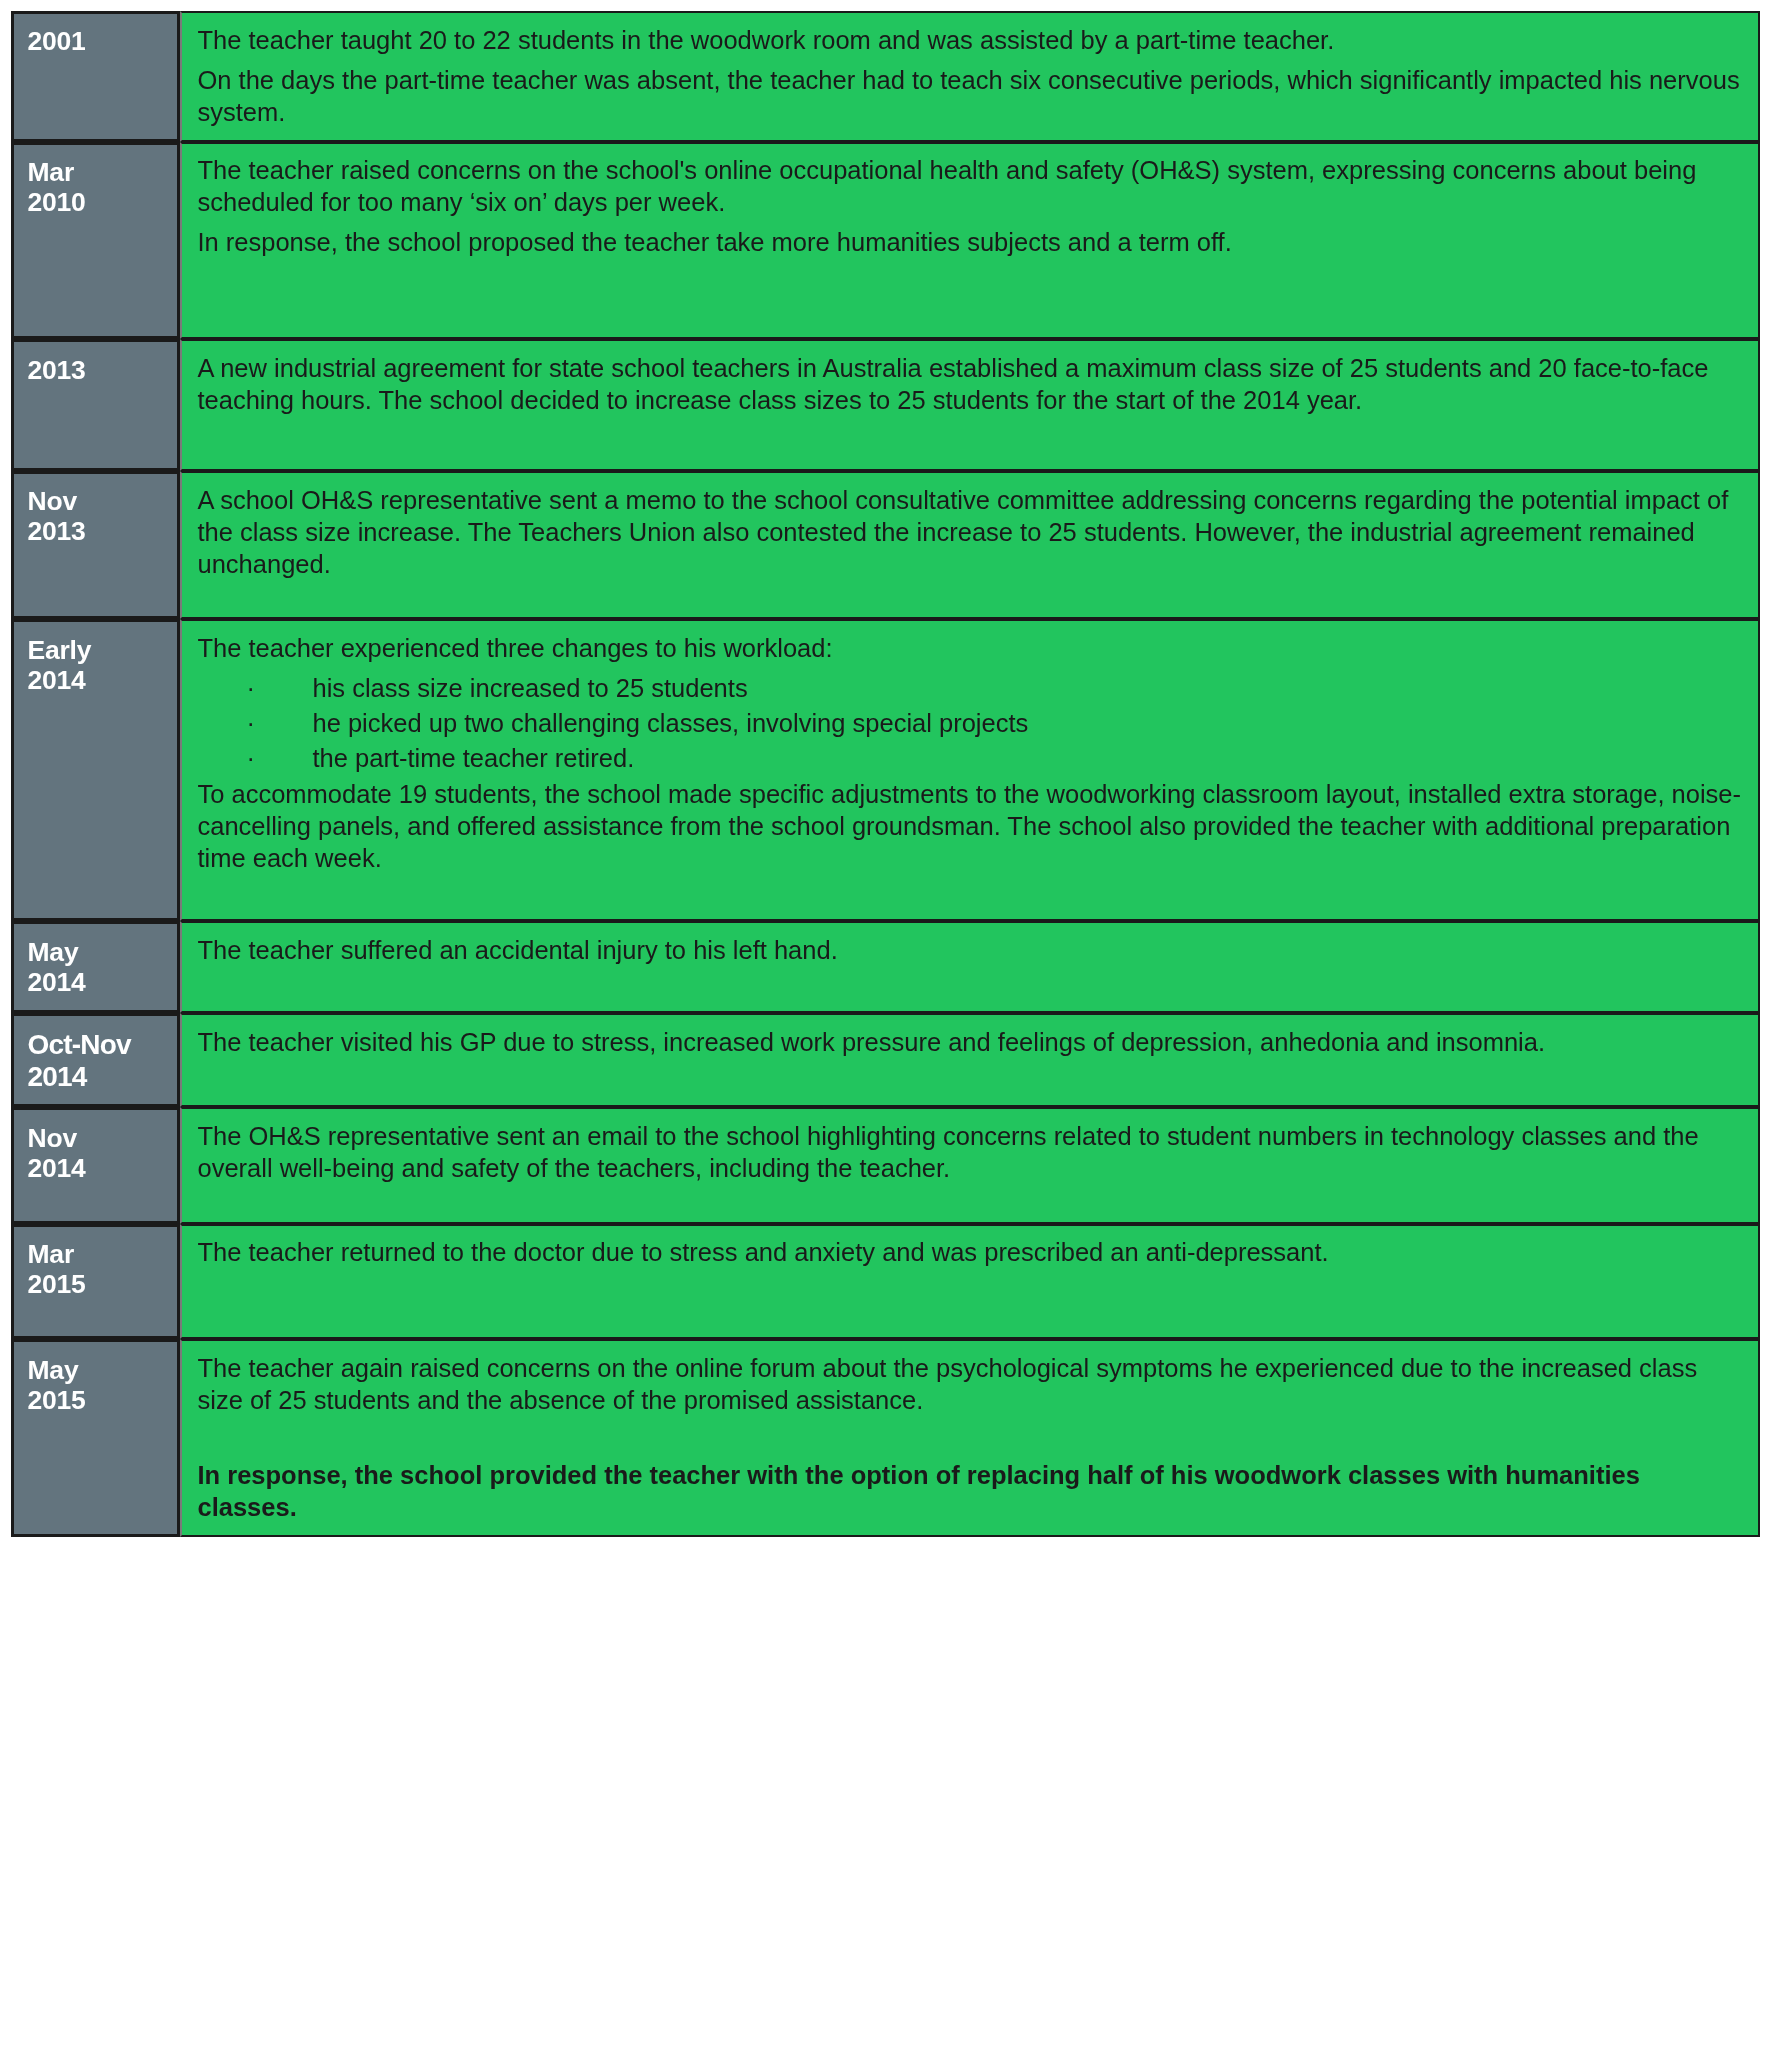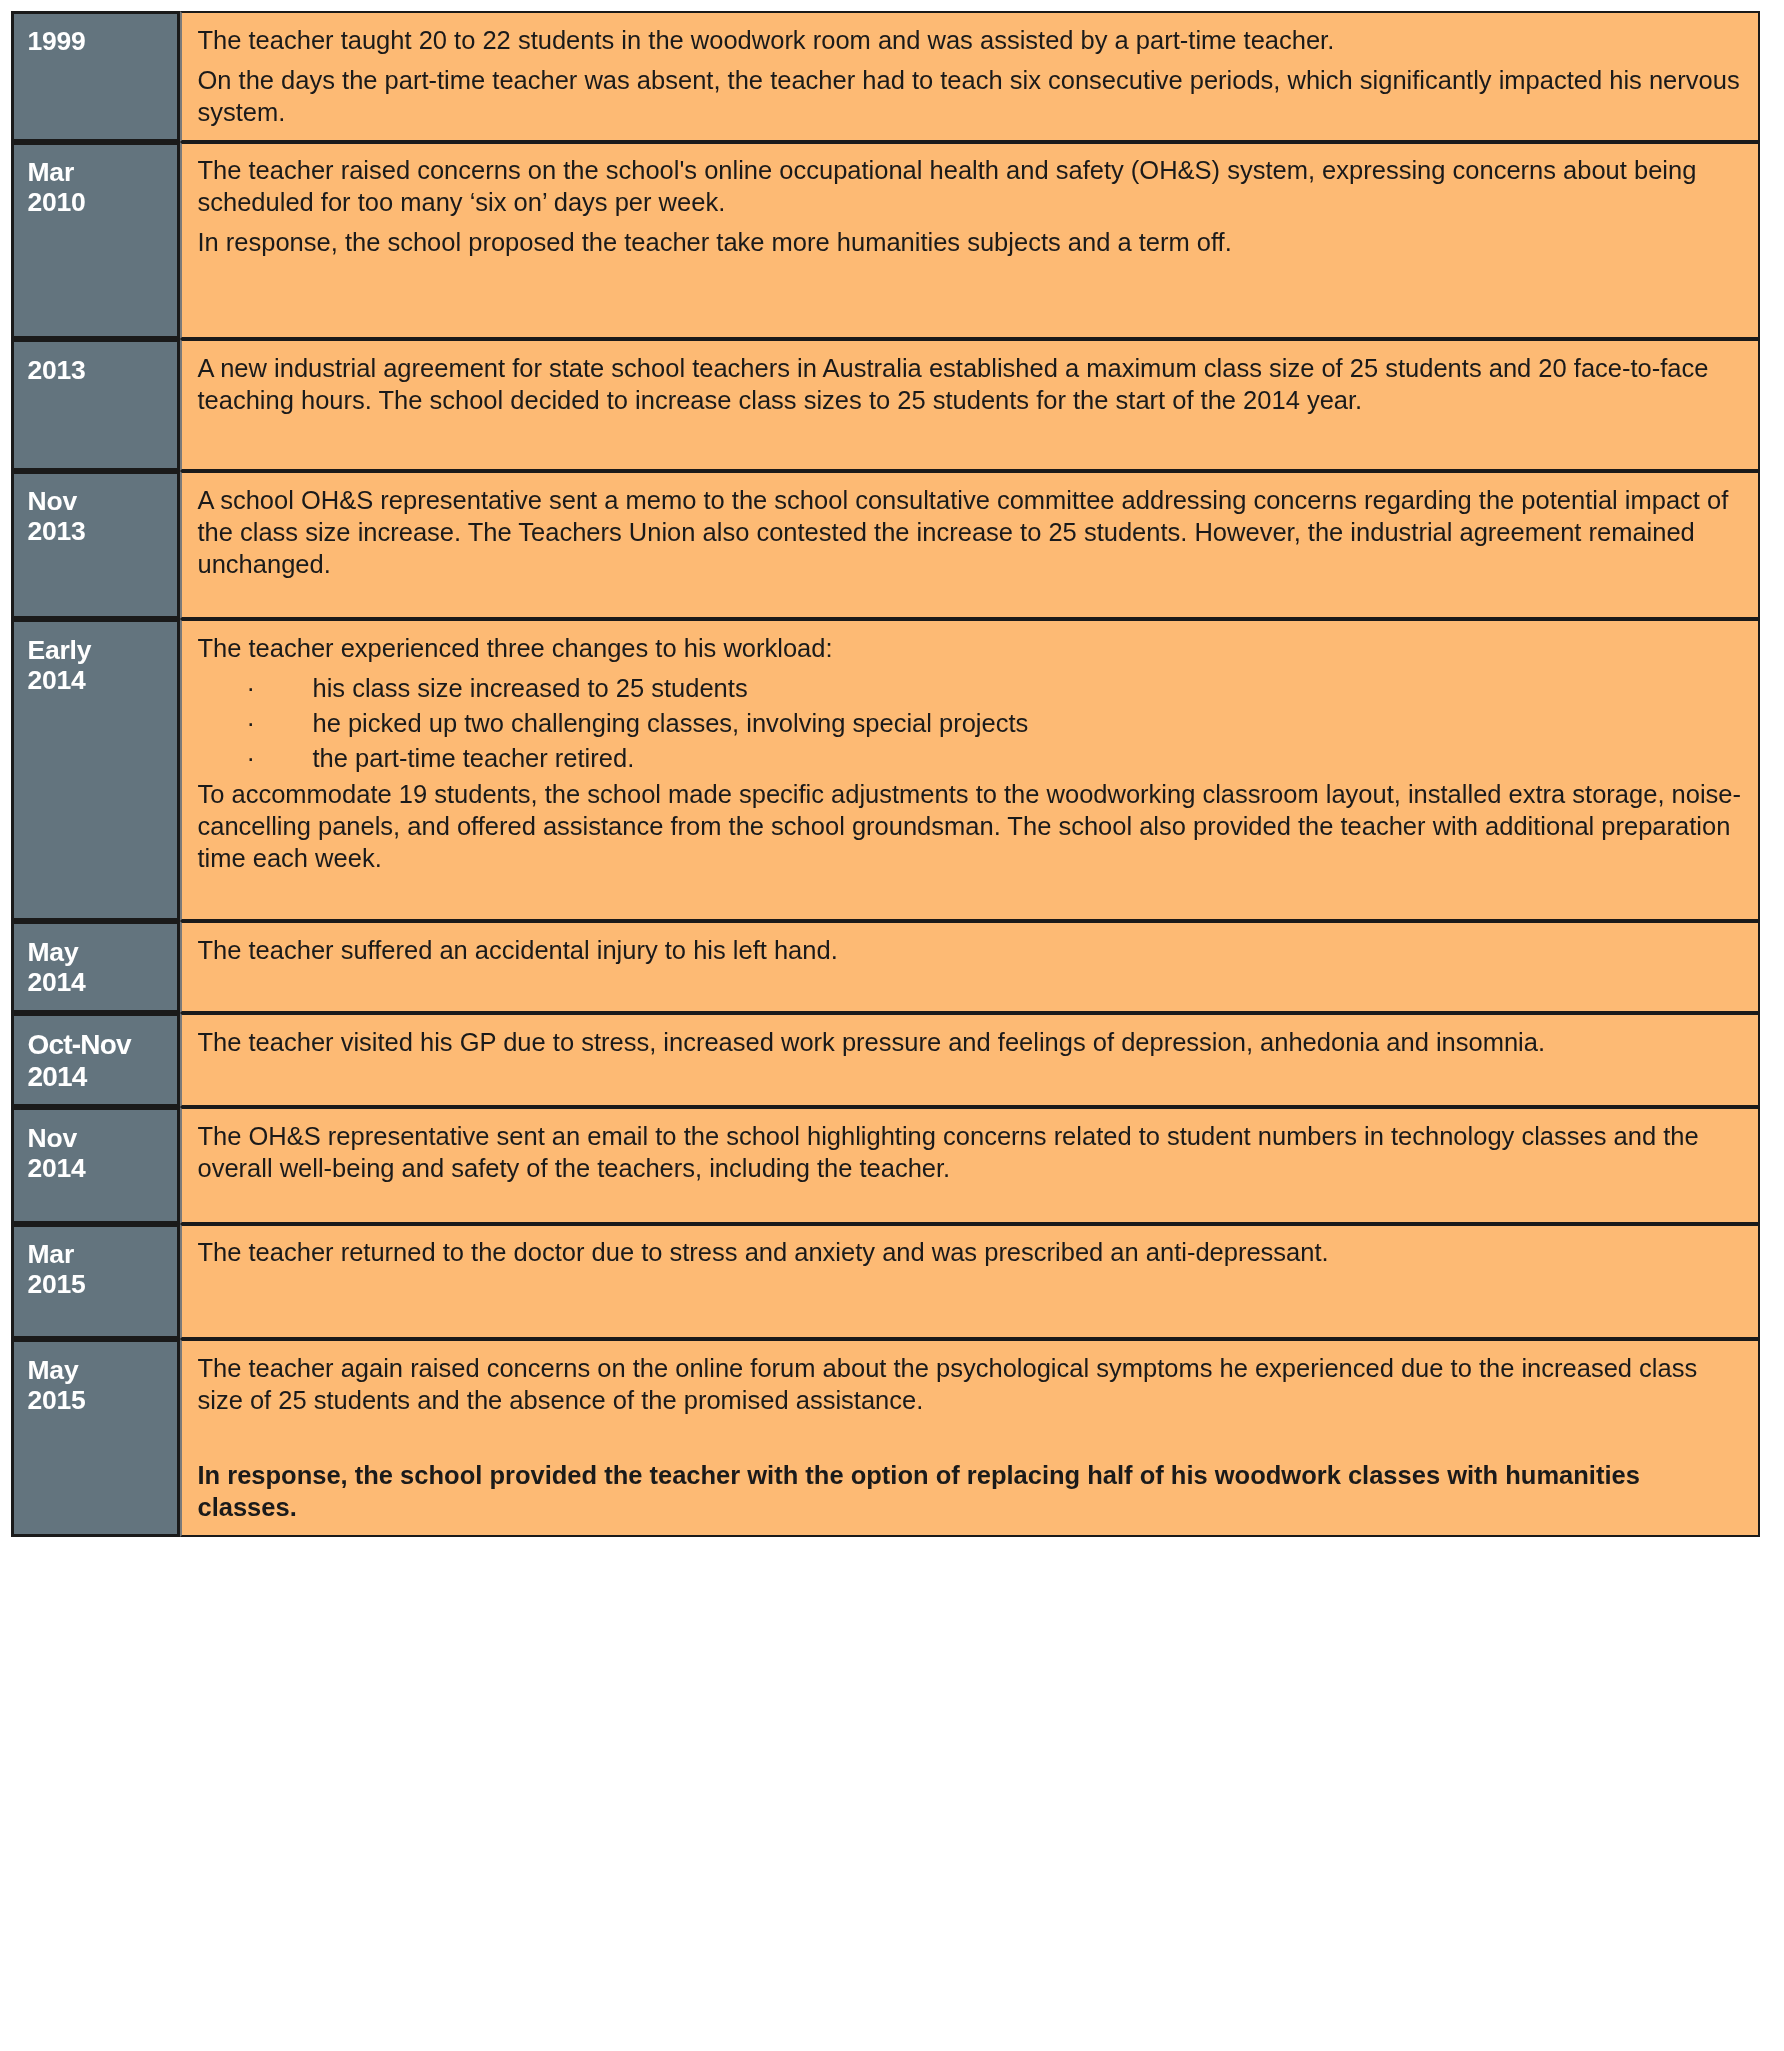--- a/index.html
+++ b/index.html
@@ -49,21 +49,21 @@
     letter-spacing: -0.2px;
     white-space: pre-line;
   }
 
   .date-cell.wide-label {
     font-size: 28px;
     letter-spacing: -0.8px;
   }
 
   .text-cell {
-    background: #fdba74;
+    background: #22c55e;
     color: #1a1a1a;
     font-size: 25.5px;
     line-height: 1.26;
     padding: 10.8px 15.7px 11.8px 15.7px;
     border-top: 2.9px solid #1a1a1a;
     border-bottom: 2.9px solid #1a1a1a;
     border-right: 2.9px solid #1a1a1a;
     border-left: 2px solid #7a7a7a;
     box-sizing: border-box;
     margin-left: 33px;
@@ -105,21 +105,21 @@
   .pad-5 { height: 25.5px; }
 </style>
 </head>
 <body>
 
 <div class="page">
   <table class="timeline-table">
     <tbody>
 
       <tr class="timeline-row">
-        <td class="date-cell">1999</td>
+        <td class="date-cell">2001</td>
         <td class="text-cell">
           <p class="para">The teacher taught 20 to 22 students in the woodwork room and was assisted by a part-time teacher.</p>
           <p class="para">On the days the part-time teacher was absent, the teacher had to teach six consecutive periods, which significantly impacted his nervous system.</p>
         </td>
       </tr>
 
       <tr class="timeline-row">
         <td class="date-cell">Mar
 2010</td>
         <td class="text-cell">

